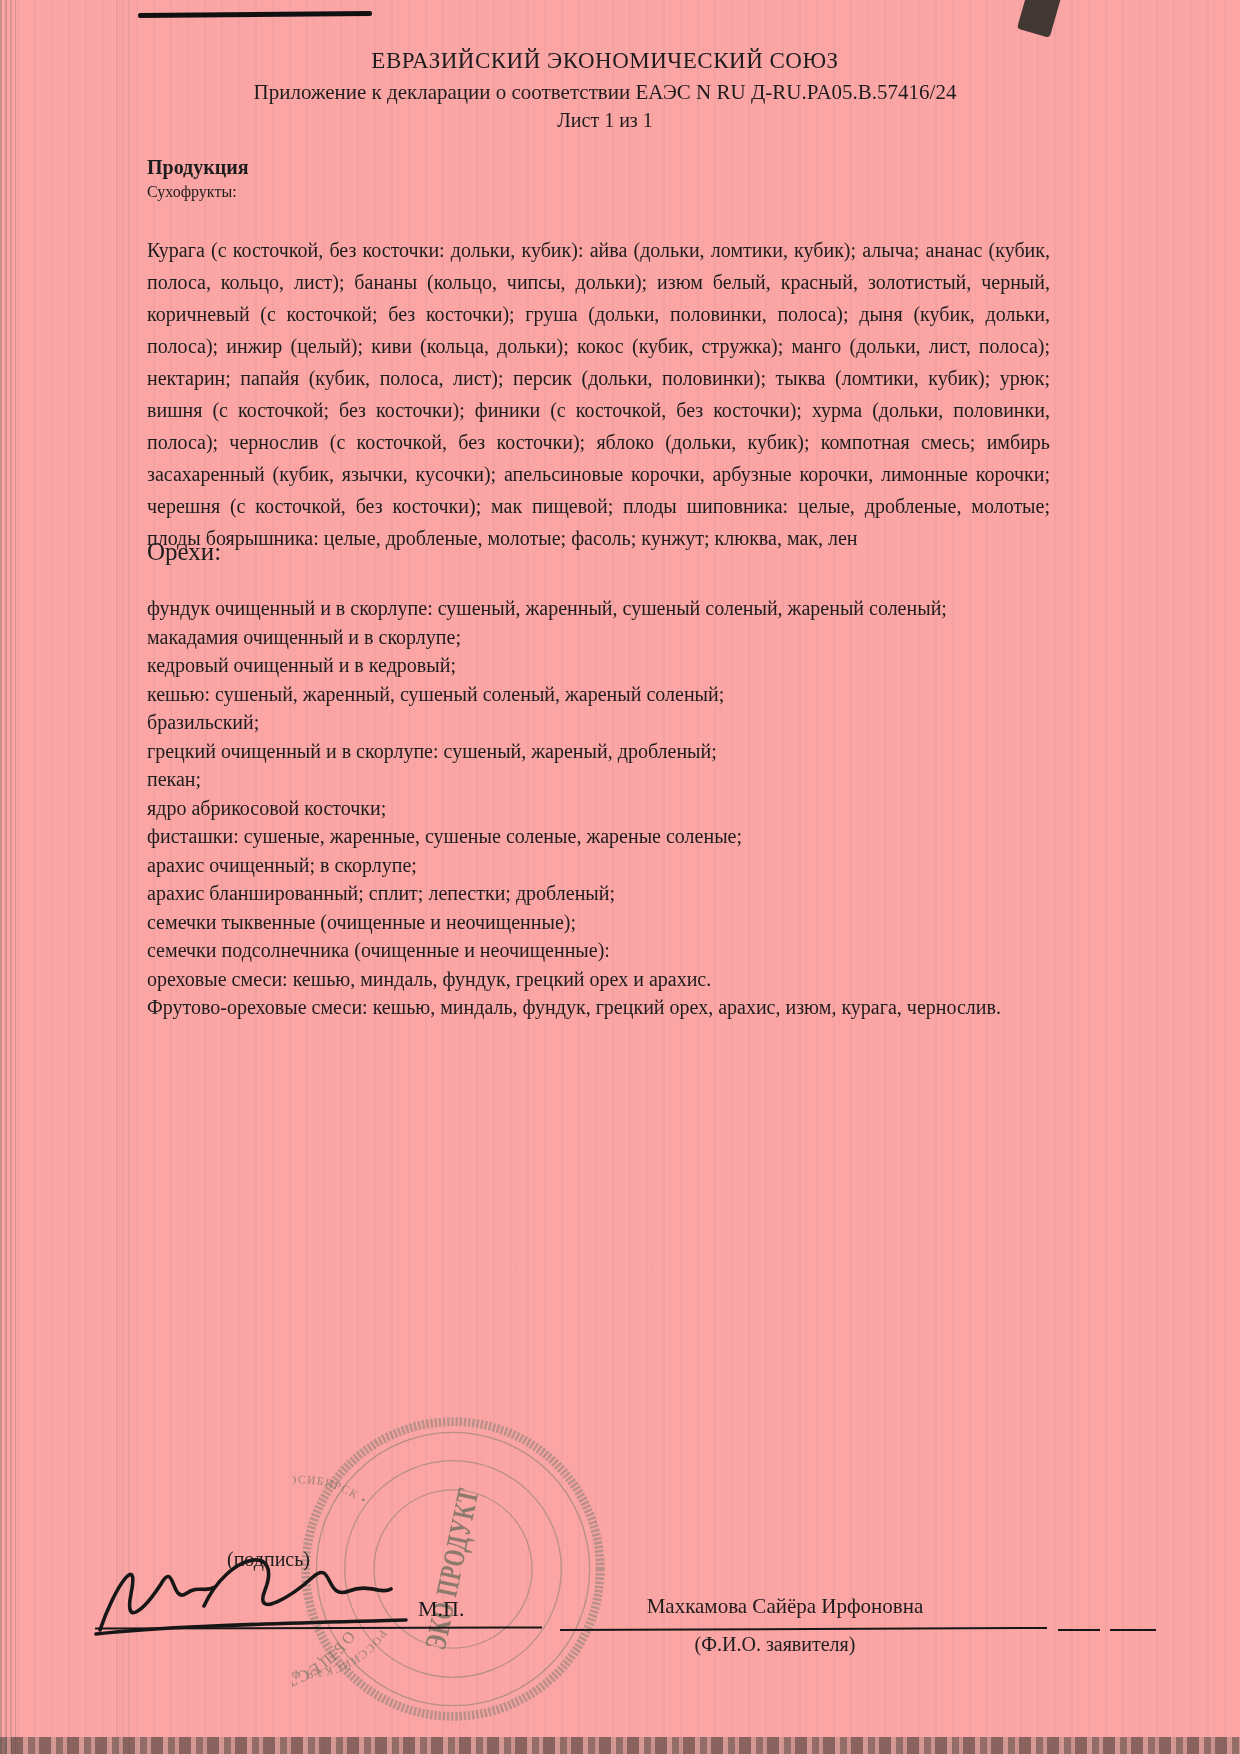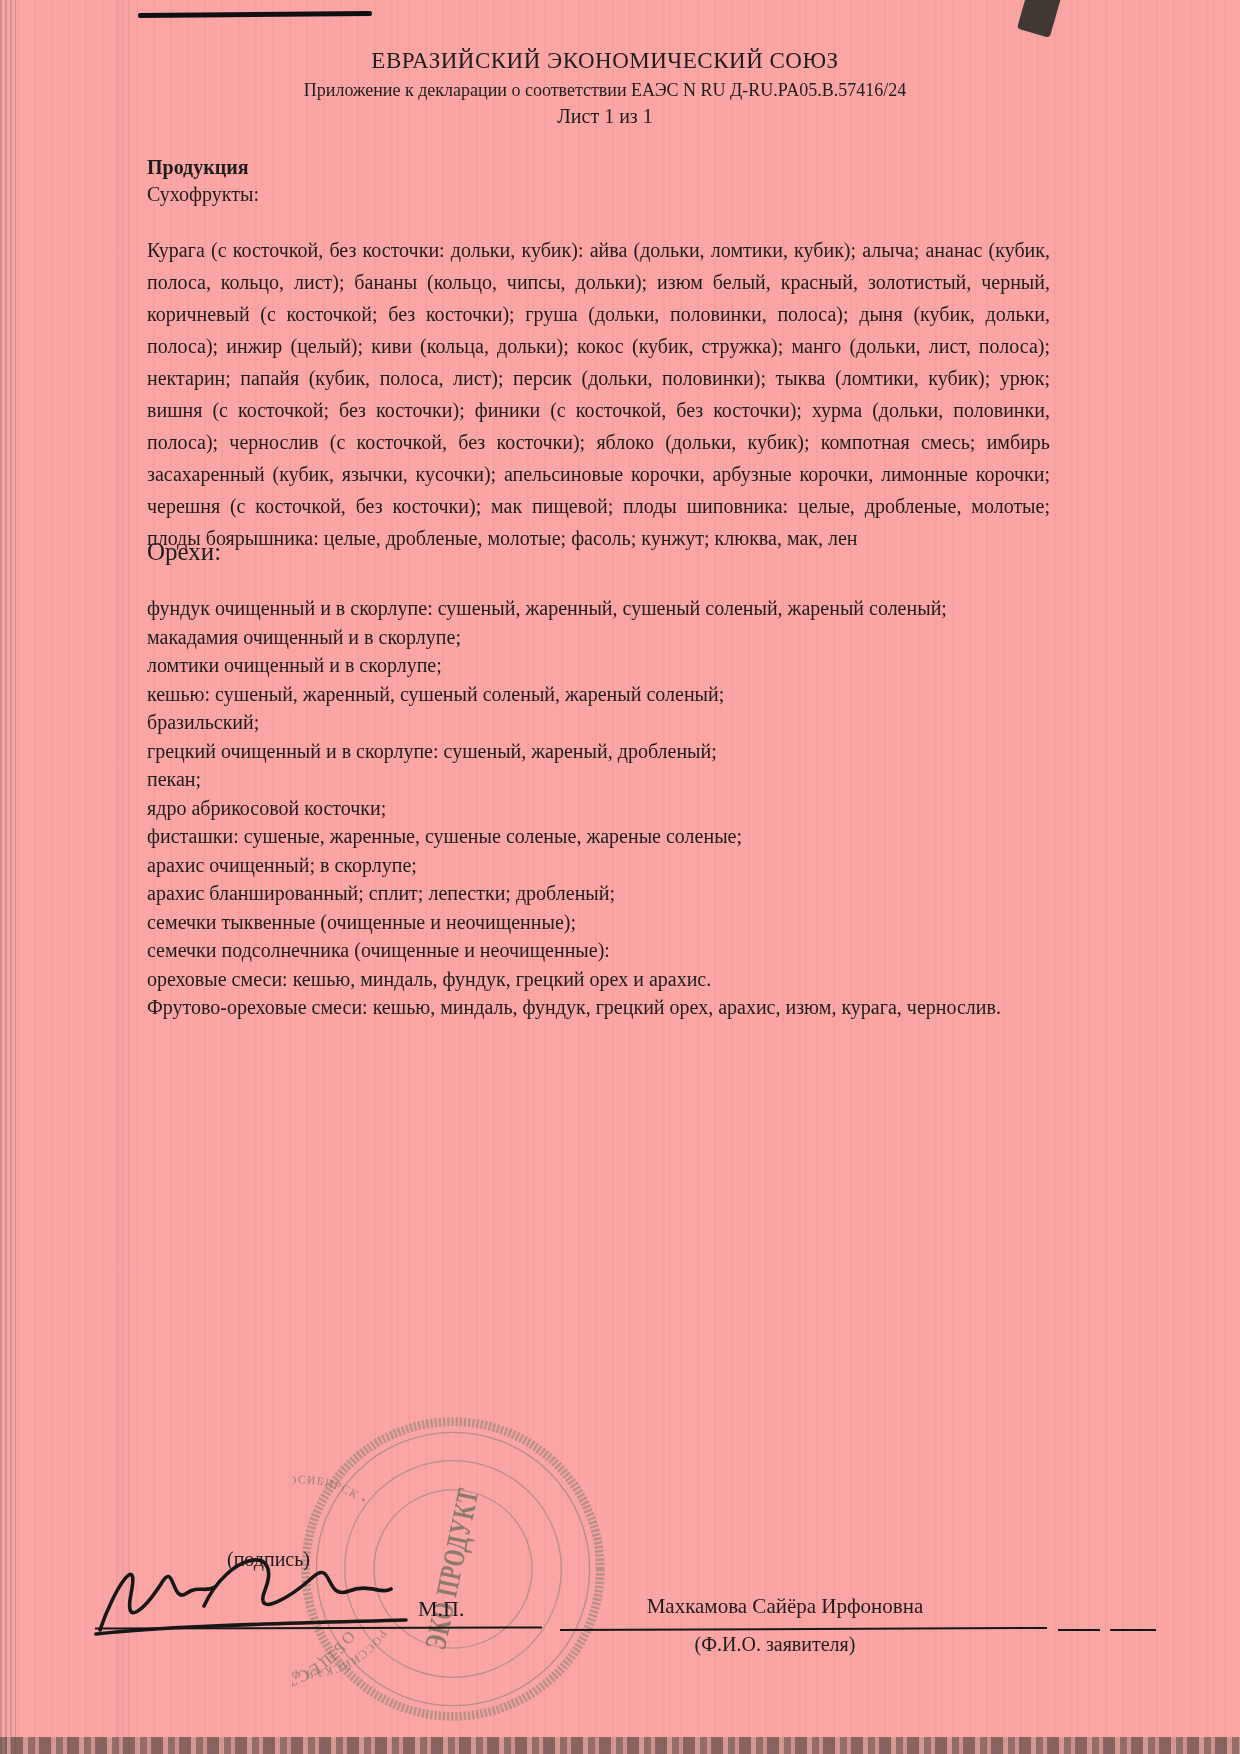--- a/index.html
+++ b/index.html
@@ -33,24 +33,24 @@
     transform:rotate(16deg);border-radius:4px;opacity:.85;
   }
   .bottom-band{
     position:absolute;left:0;right:0;bottom:0;height:17px;opacity:.55;
     background:repeating-linear-gradient(90deg,
       rgba(52,58,50,.95) 0 7px, rgba(96,103,90,.55) 7px 11px,
       rgba(34,39,32,.95) 11px 23px, rgba(112,118,102,.5) 23px 28px);
   }
   .header{position:absolute;left:0;top:48px;width:1210px;text-align:center;}
   .header .l1{font-size:23px;letter-spacing:.5px;}
-  .header .l2{font-size:18px;margin-top:6px;}
+  .header .l2{font-size:21px;margin-top:6px;}
   .header .l3{font-size:20px;margin-top:4px;}
   .sec-title{position:absolute;left:147px;top:156px;font-size:20px;font-weight:bold;}
-  .sub-title{position:absolute;left:147px;top:183px;font-size:20px;}
+  .sub-title{position:absolute;left:147px;top:183px;font-size:16px;}
   .fruits{
     position:absolute;left:147px;top:234px;width:903px;
     font-size:20px;line-height:32px;text-align:justify;
   }
   .nuts-label{position:absolute;left:147px;top:538px;font-size:25px;}
   .nuts{position:absolute;left:147px;top:594px;width:920px;font-size:20px;line-height:28.5px;}
   .rule{position:absolute;height:2px;background:#161616;}
   .rule-sign{left:95px;top:1627px;width:447px;transform:rotate(-.15deg);}
   .rule-name{left:560px;top:1628px;width:487px;transform:rotate(-.25deg);}
   .rule-dash1{left:1058px;top:1629px;width:42px;}
@@ -82,21 +82,21 @@
   <div class="sec-title">Продукция</div>
   <div class="sub-title">Сухофрукты:</div>
 
   <div class="fruits">Курага (с косточкой, без косточки: дольки, кубик): айва (дольки, ломтики, кубик); алыча; ананас (кубик, полоса, кольцо, лист); бананы (кольцо, чипсы, дольки); изюм белый, красный, золотистый, черный, коричневый (с косточкой; без косточки); груша (дольки, половинки, полоса); дыня (кубик, дольки, полоса); инжир (целый); киви (кольца, дольки); кокос (кубик, стружка); манго (дольки, лист, полоса); нектарин; папайя (кубик, полоса, лист); персик (дольки, половинки); тыква (ломтики, кубик); урюк; вишня (с косточкой; без косточки); финики (с косточкой, без косточки); хурма (дольки, половинки, полоса); чернослив (с косточкой, без косточки); яблоко (дольки, кубик); компотная смесь; имбирь засахаренный (кубик, язычки, кусочки); апельсиновые корочки, арбузные корочки, лимонные корочки; черешня (с косточкой, без косточки); мак пищевой; плоды шиповника: целые, дробленые, молотые; плоды боярышника: целые, дробленые, молотые; фасоль; кунжут; клюква, мак, лен</div>
 
   <div class="nuts-label">Орехи:</div>
 
   <div class="nuts">
     <div>фундук очищенный и в скорлупе: сушеный, жаренный, сушеный соленый, жареный соленый;</div>
     <div>макадамия очищенный и в скорлупе;</div>
-    <div>ломтики очищенный и в скорлупе;</div>
+    <div>кедровый очищенный и в кедровый;</div>
     <div>кешью: сушеный, жаренный, сушеный соленый, жареный соленый;</div>
     <div>бразильский;</div>
     <div>грецкий очищенный и в скорлупе: сушеный, жареный, дробленый;</div>
     <div>пекан;</div>
     <div>ядро абрикосовой косточки;</div>
     <div>фисташки: сушеные, жаренные, сушеные соленые, жареные соленые;</div>
     <div>арахис очищенный; в скорлупе;</div>
     <div>арахис бланшированный; сплит; лепестки; дробленый;</div>
     <div>семечки тыквенные (очищенные и неочищенные);</div>
     <div>семечки подсолнечника (очищенные и неочищенные):</div>

